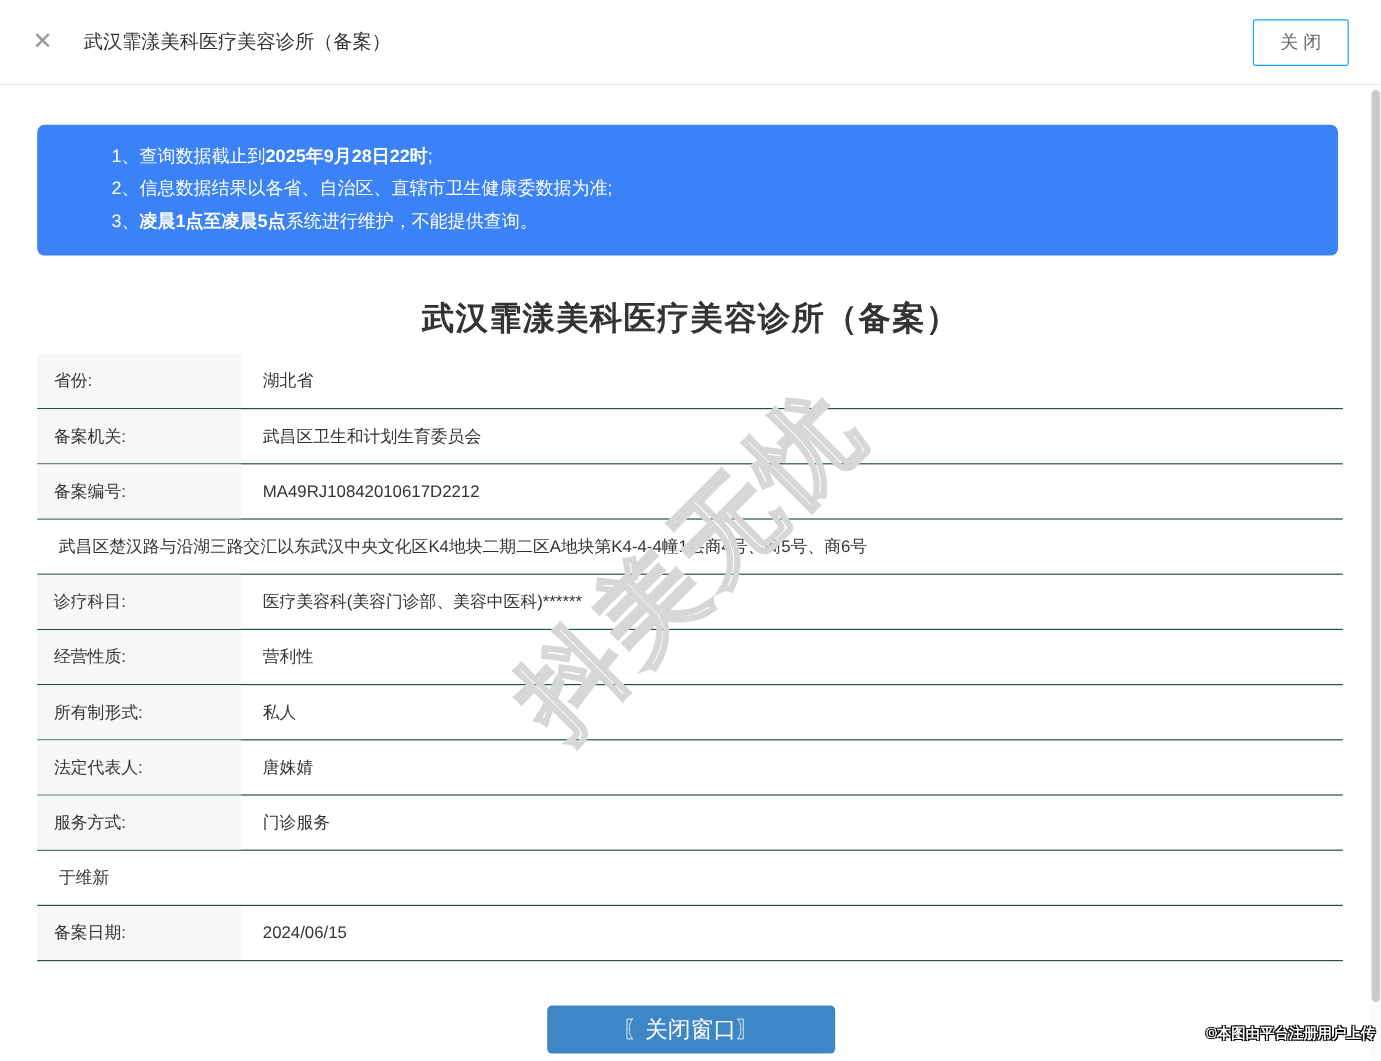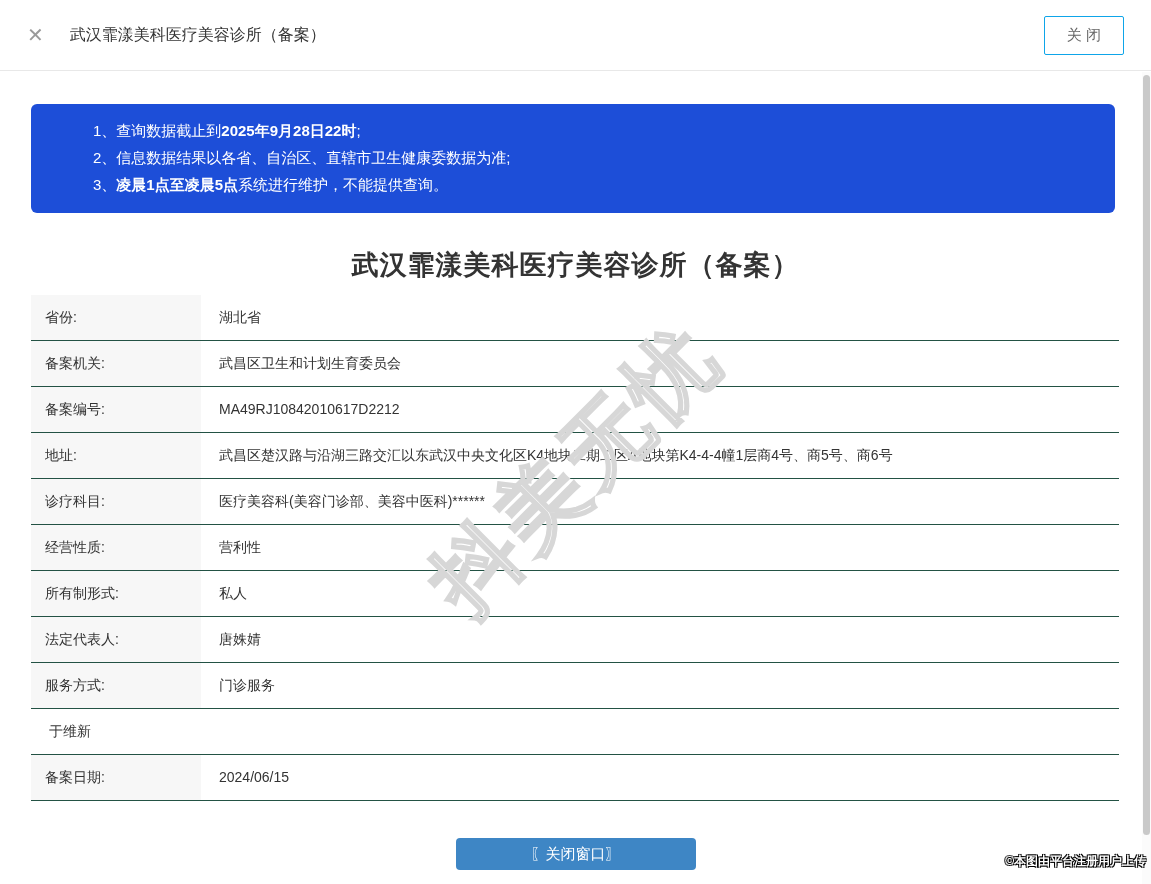--- a/index.html
+++ b/index.html
@@ -35,21 +35,21 @@
     color: #666;
     font-size: 15px;
     padding: 9px 22px;
     border-radius: 2px;
     cursor: pointer;
     font-family: inherit;
   }
   
   .notice {
     margin: 33px 36px 0 31px;
-    background: #1d4ed8;
+    background: #3b82f6;
     border-radius: 6px;
     color: #fff;
     font-size: 15px;
     line-height: 27px;
     padding: 13px 20px 15px 62px;
   }
   .notice b { font-weight: 700; }
   
   .page-title {
     text-align: center;
@@ -80,24 +80,24 @@
     padding-left: 18px;
     white-space: nowrap;
     overflow: hidden;
     color: #333;
   }
   
   .btn-primary {
     display: block;
     margin: 37px auto 0;
     width: 240px;
-    height: 32px;
+    height: 40px;
     background: #3e86c5;
     color: #fff;
-    font-size: 15px;
+    font-size: 19px;
     border: none;
     border-radius: 4px;
     cursor: pointer;
     font-family: inherit;
   }
   
   .watermark {
     position: absolute;
     left: 50%;
     top: 470px;
@@ -165,21 +165,20 @@
   </div>
   <div class="row">
     <div class="cell-label">备案机关:</div>
     <div class="cell-value">武昌区卫生和计划生育委员会</div>
   </div>
   <div class="row">
     <div class="cell-label">备案编号:</div>
     <div class="cell-value">MA49RJ10842010617D2212</div>
   </div>
   <div class="row">
-    <div class="cell-label">地址:</div>
     <div class="cell-value">武昌区楚汉路与沿湖三路交汇以东武汉中央文化区K4地块二期二区A地块第K4-4-4幢1层商4号、商5号、商6号</div>
   </div>
   <div class="row">
     <div class="cell-label">诊疗科目:</div>
     <div class="cell-value">医疗美容科(美容门诊部、美容中医科)******</div>
   </div>
   <div class="row">
     <div class="cell-label">经营性质:</div>
     <div class="cell-value">营利性</div>
   </div>

